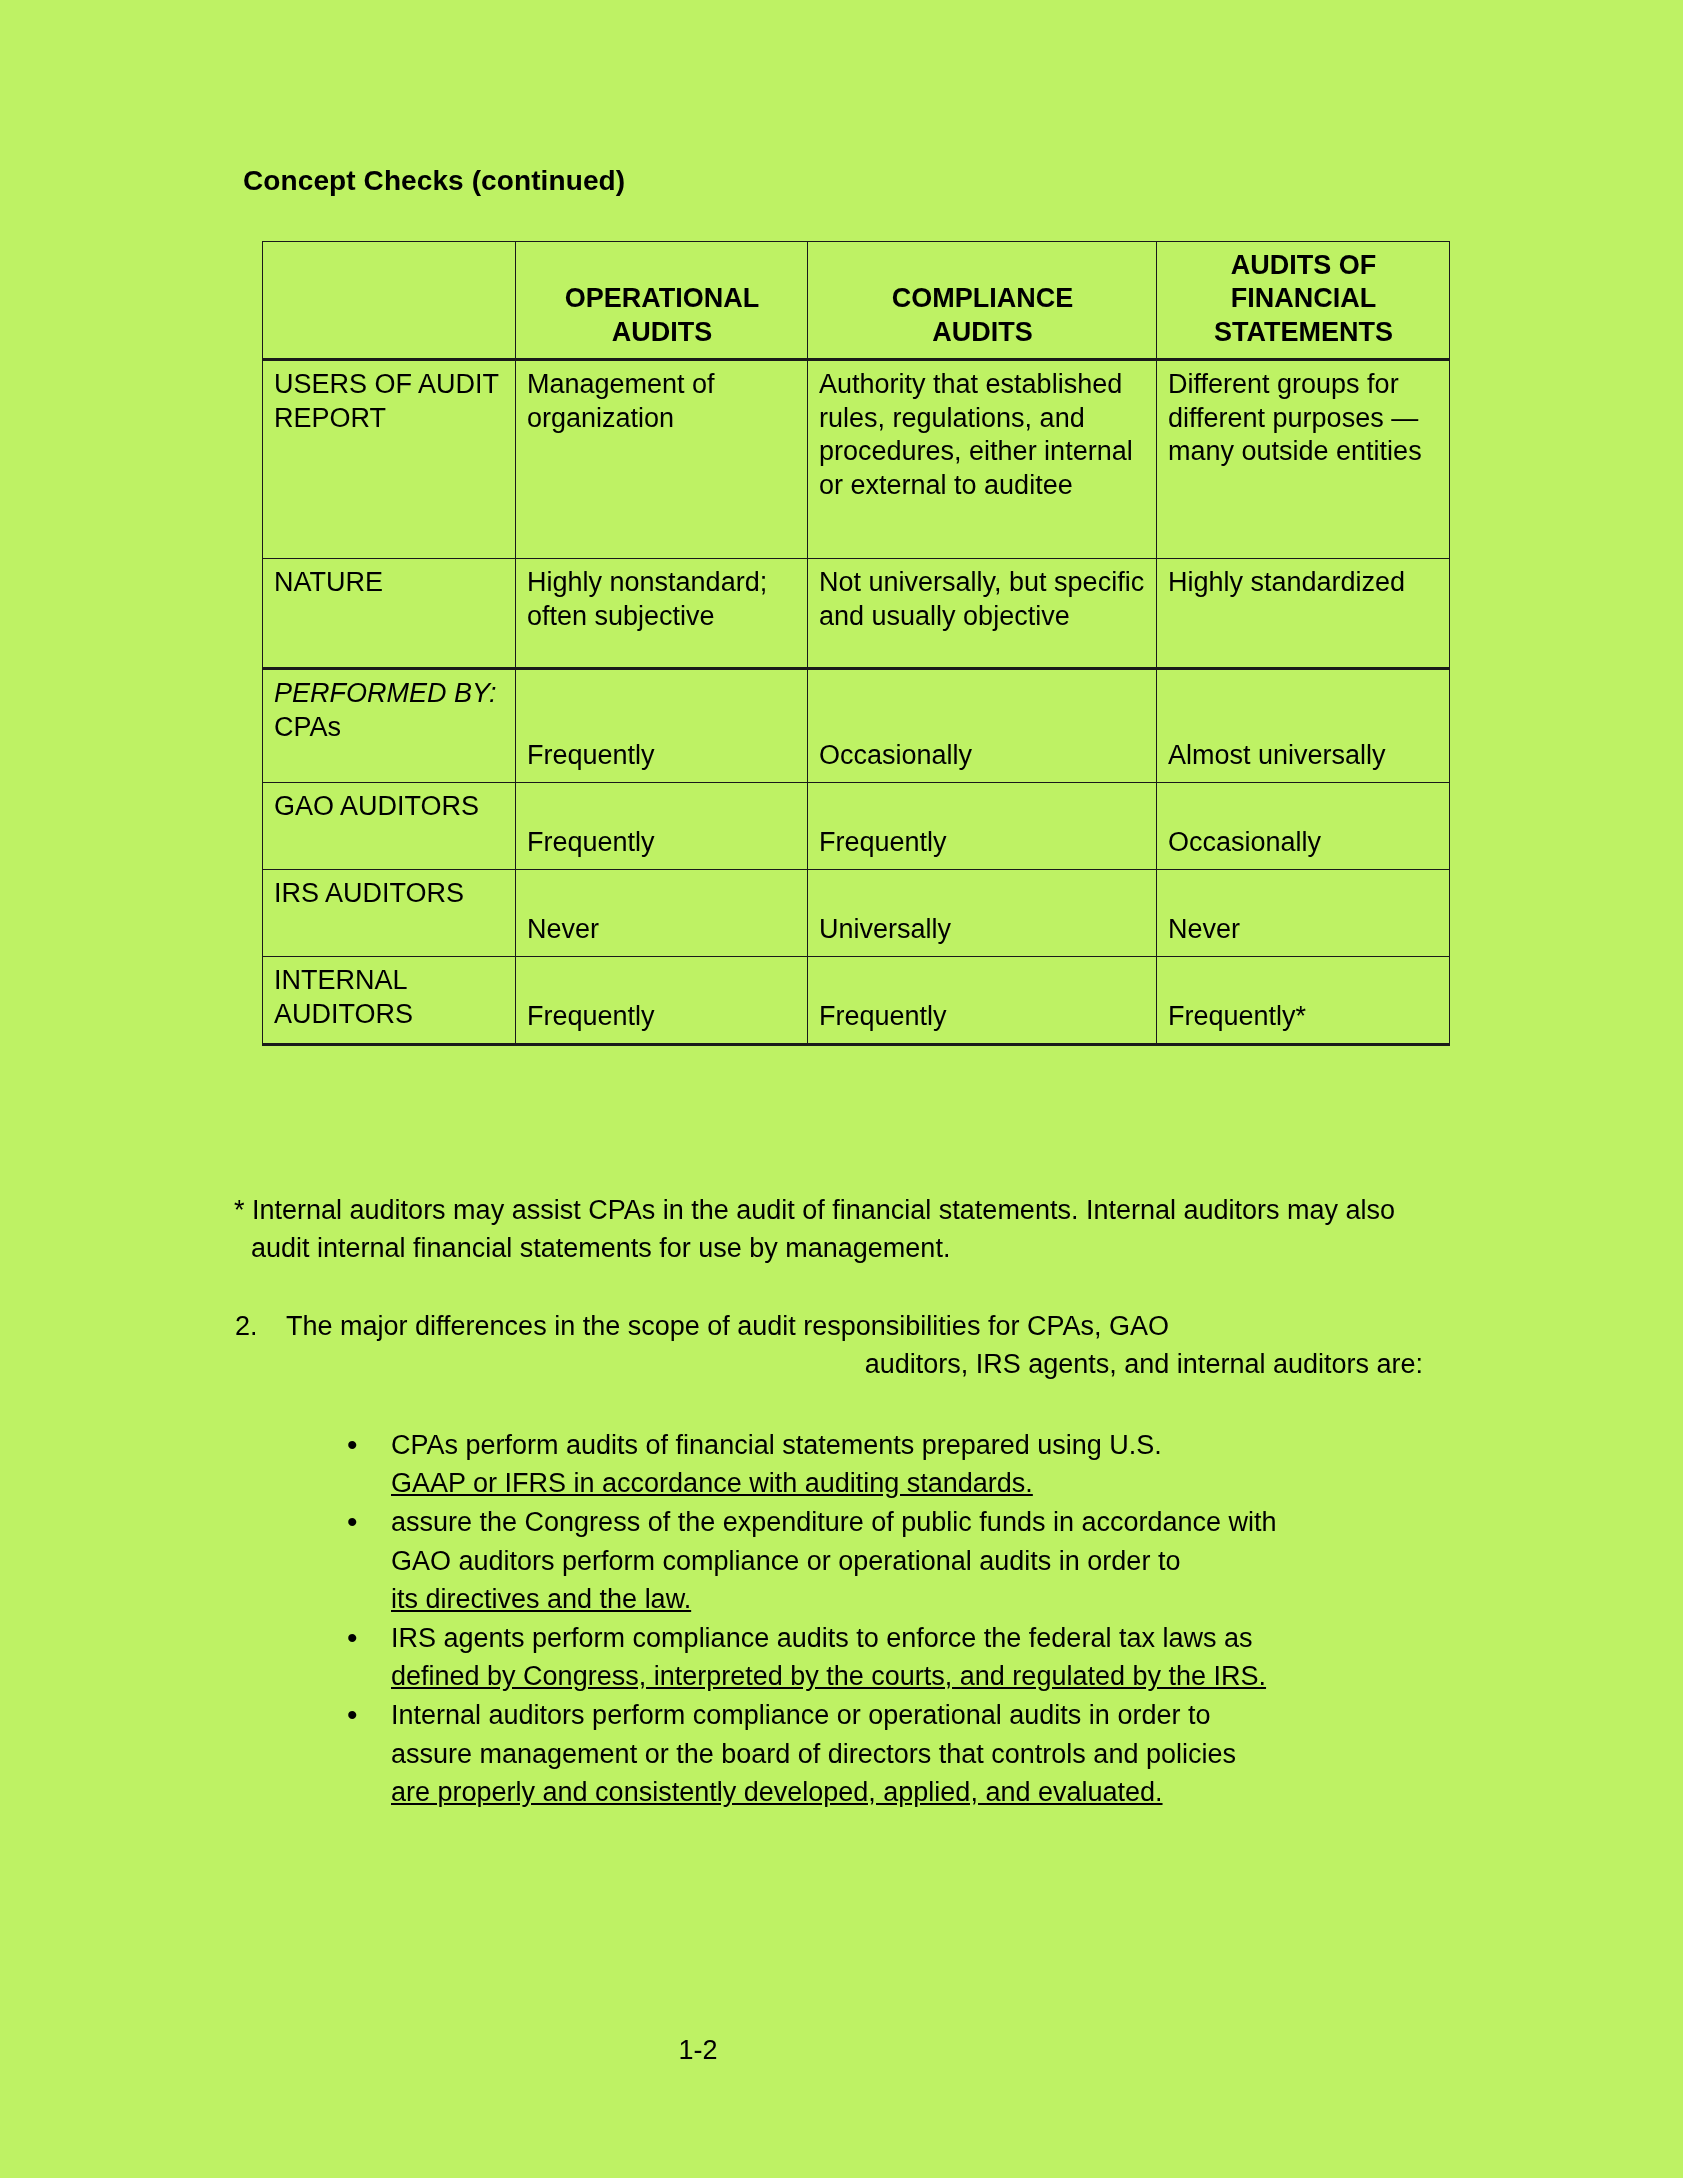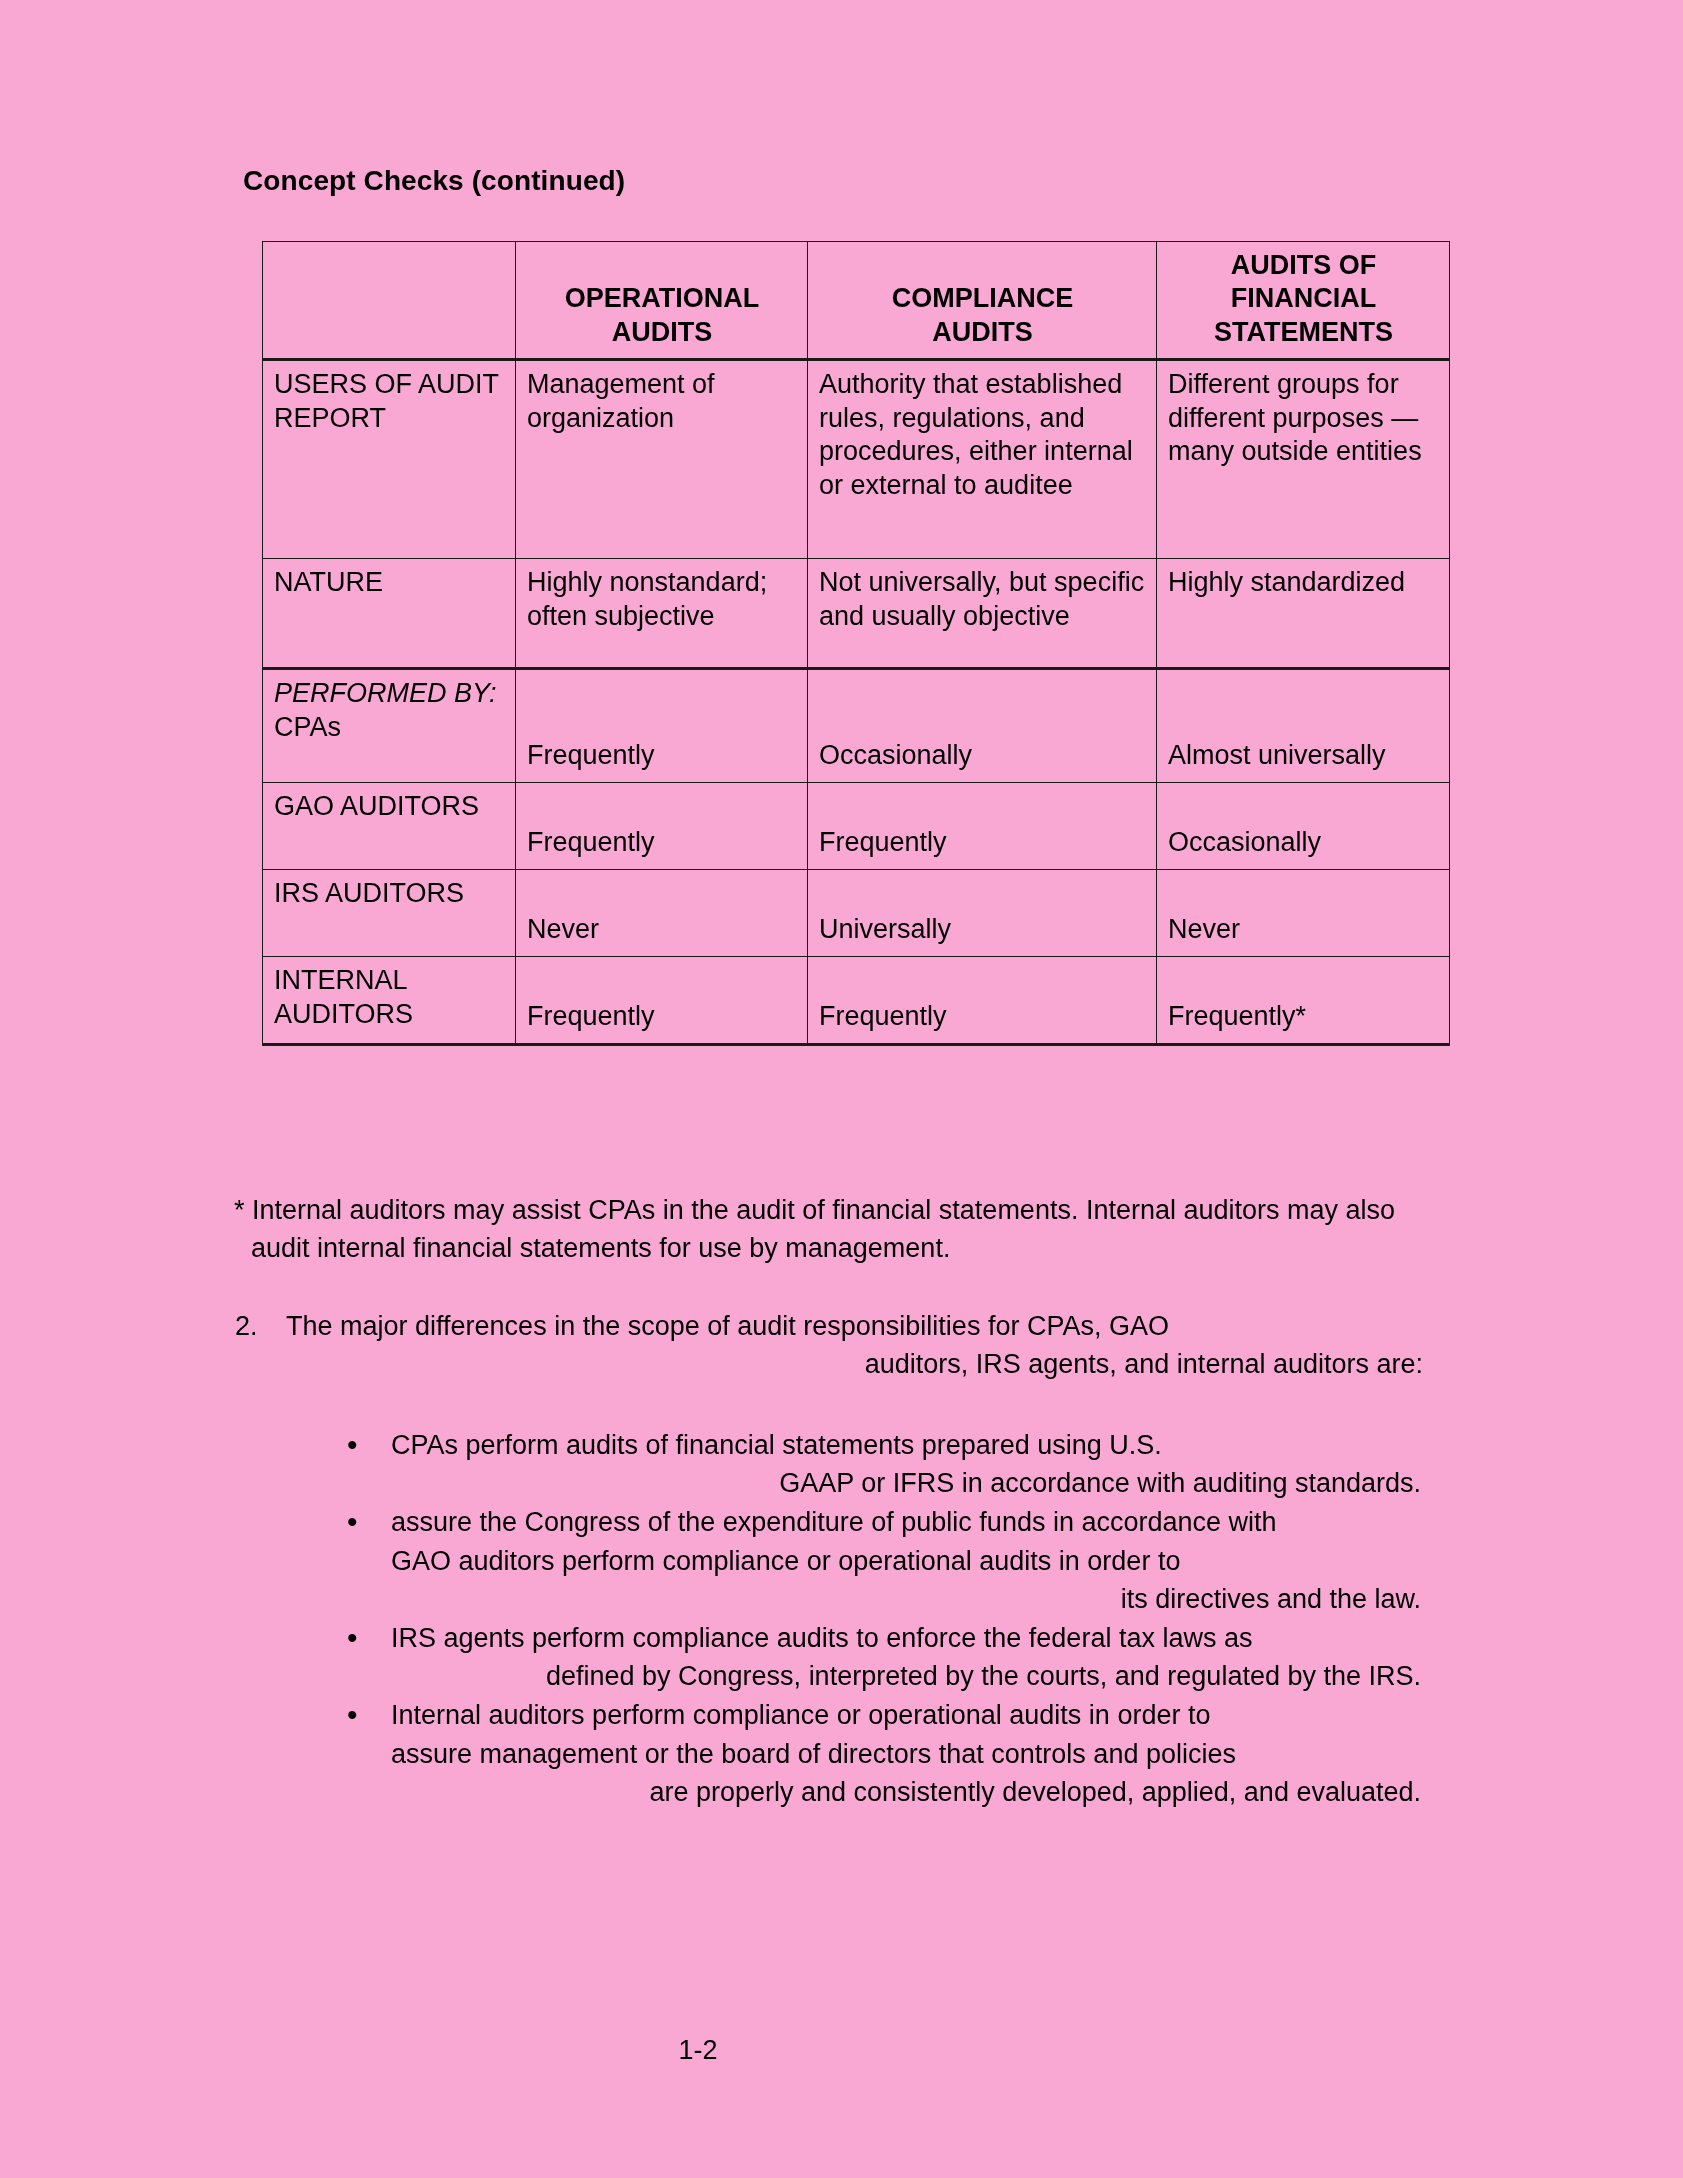--- a/index.html
+++ b/index.html
@@ -15,21 +15,21 @@
     position: relative;
     overflow: hidden;
   }
 
   .page {
     position: absolute;
     left: 0;
     top: 0;
     width: 1683px;
     height: 2178px;
-    background: #f9a8d4;
+    background: #bef264;
   }
 
   
   .doc-heading {
     position: absolute;
     left: 243px;
     top: 165px;
     font-size: 28px;
     font-weight: bold;
     letter-spacing: 0.1px;
@@ -139,21 +139,21 @@
     margin-bottom: 1px;
     text-align: justify;
   }
   .bullet .dot {
     position: absolute;
     left: 10px;
     top: -2px;
     font-size: 30px;
     line-height: 1.37;
   }
-  .bullet .lastline { text-align: right; }
+  .bullet .lastline { text-align: left; text-decoration: underline; }
 
   
   .page-number {
     position: absolute;
     left: 0;
     top: 2035px;
     width: 1396px;
     text-align: center;
     font-size: 27px;
   }

